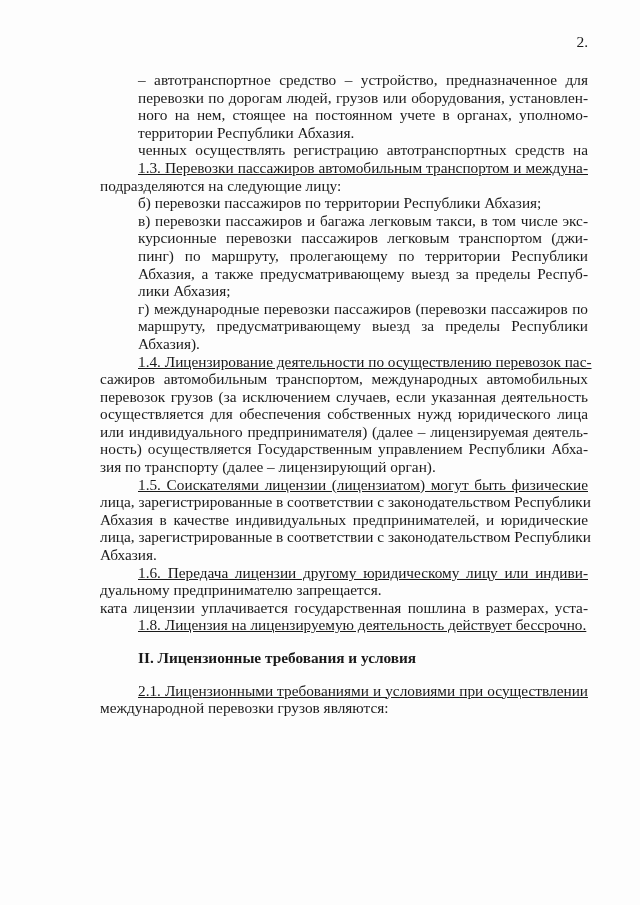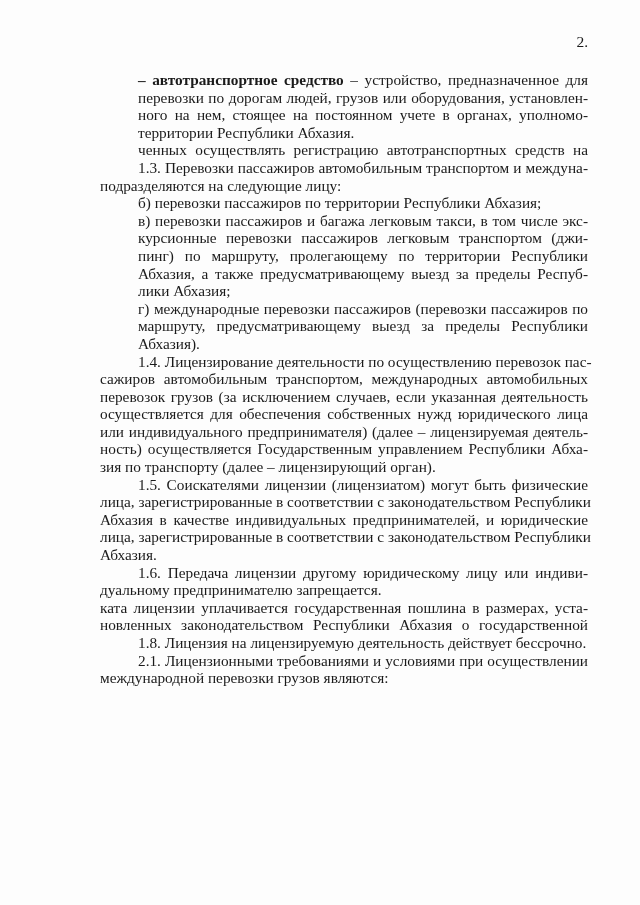--- a/index.html
+++ b/index.html
@@ -55,23 +55,24 @@
       padding-left: 38px;
     }
     .block .line {
       width: 450px;
     }
     .para .line {
       width: 488px;
     }
     .para .line.ind {
       width: 450px;
+      text-decoration: underline;
     }
     b, .bold {
-      font-weight: bold;
+      font-weight: normal;
       margin-top: 40px;
     }
     .heading {
       margin-top: 15px;
       margin-bottom: 15px;
       padding-left: 38px;
       font-weight: bold;
       font-size: 15.3px;
       height: 17.6px;
       white-space: nowrap;
@@ -136,27 +137,27 @@
       <span class="line last">Абхазия.</span>
     </div>
 
     <div class="para">
       <span class="line ind">1.6. Передача лицензии другому юридическому лицу или индиви-</span>
       <span class="line last">дуальному предпринимателю запрещается.</span>
     </div>
 
     <div class="para">
       <span class="line">ката лицензии уплачивается государственная пошлина в размерах, уста-</span>
-      <span class="line">новленных законодательством Республики Абхазия о государственной</span>
     </div>
 
     <div class="para">
       <span class="line ind last">1.8. Лицензия на лицензируемую деятельность действует бессрочно.</span>
     </div>
 
+    <div class="heading">II. Лицензионные требования и условия</div>
 
     <div class="para">
       <span class="line ind">2.1. Лицензионными требованиями и условиями при осуществлении</span>
       <span class="line last">международной перевозки грузов являются:</span>
     </div>
 
   </div>
 </div>
 
 </body></html>

